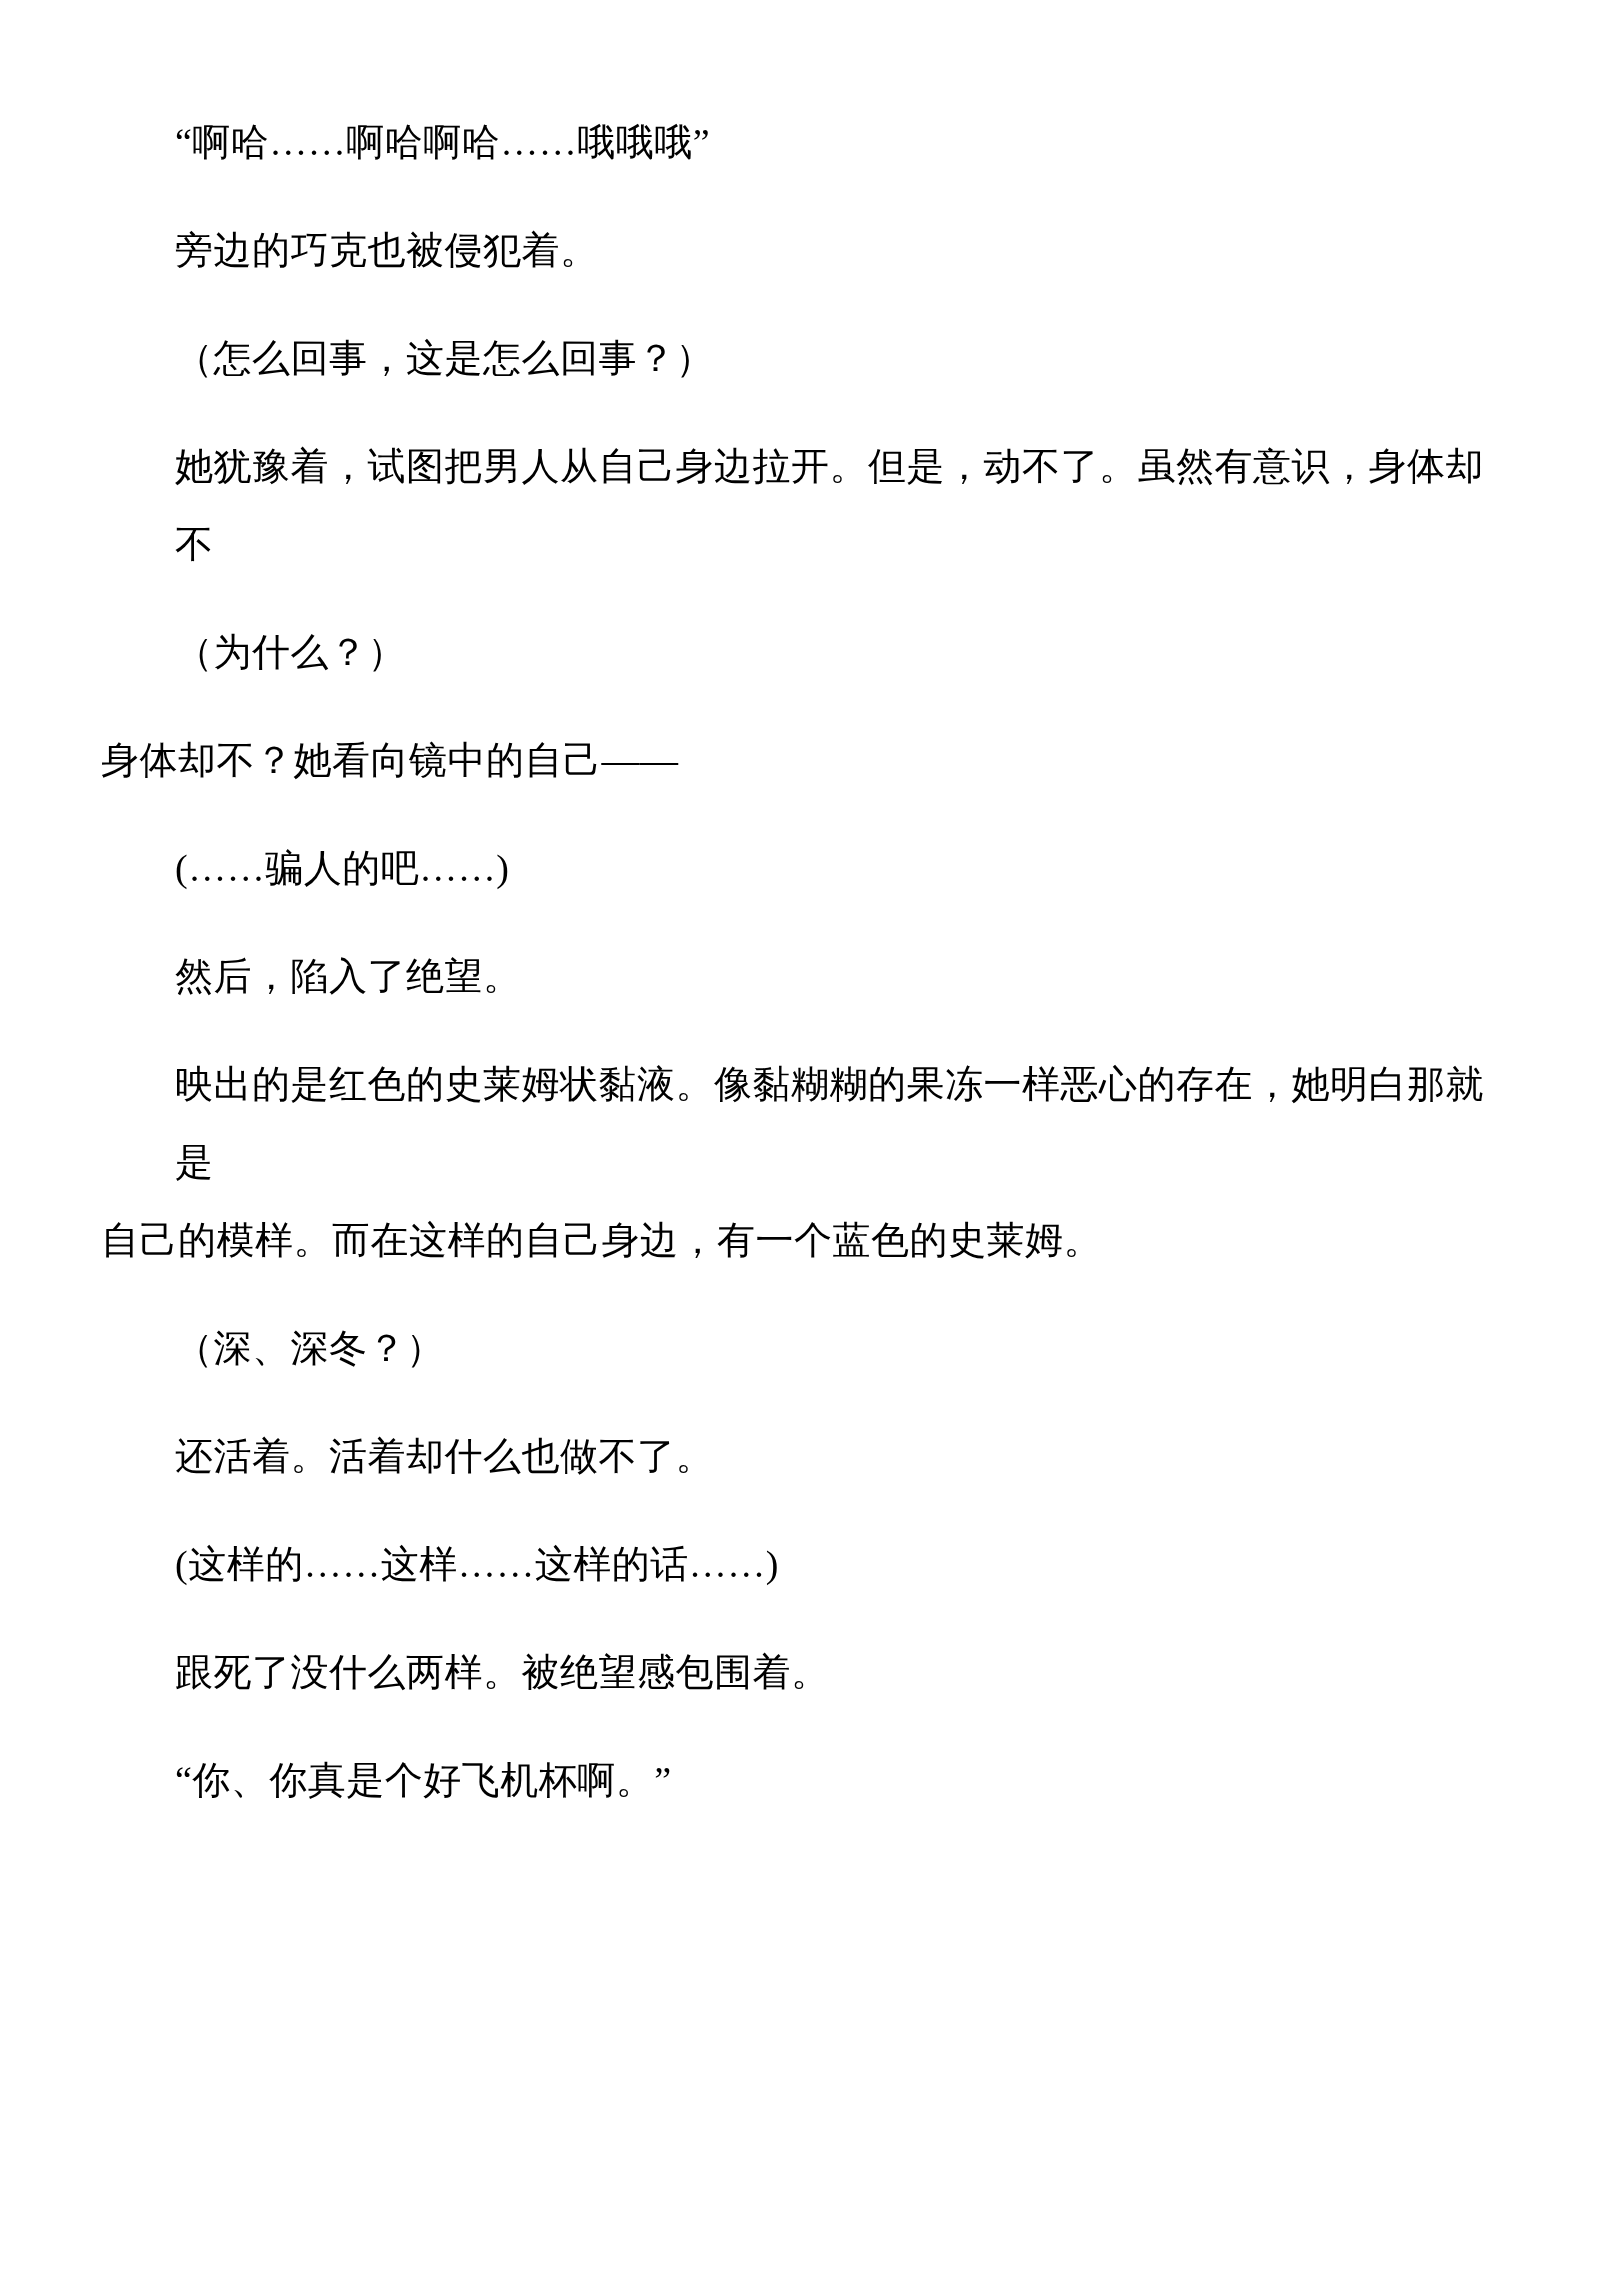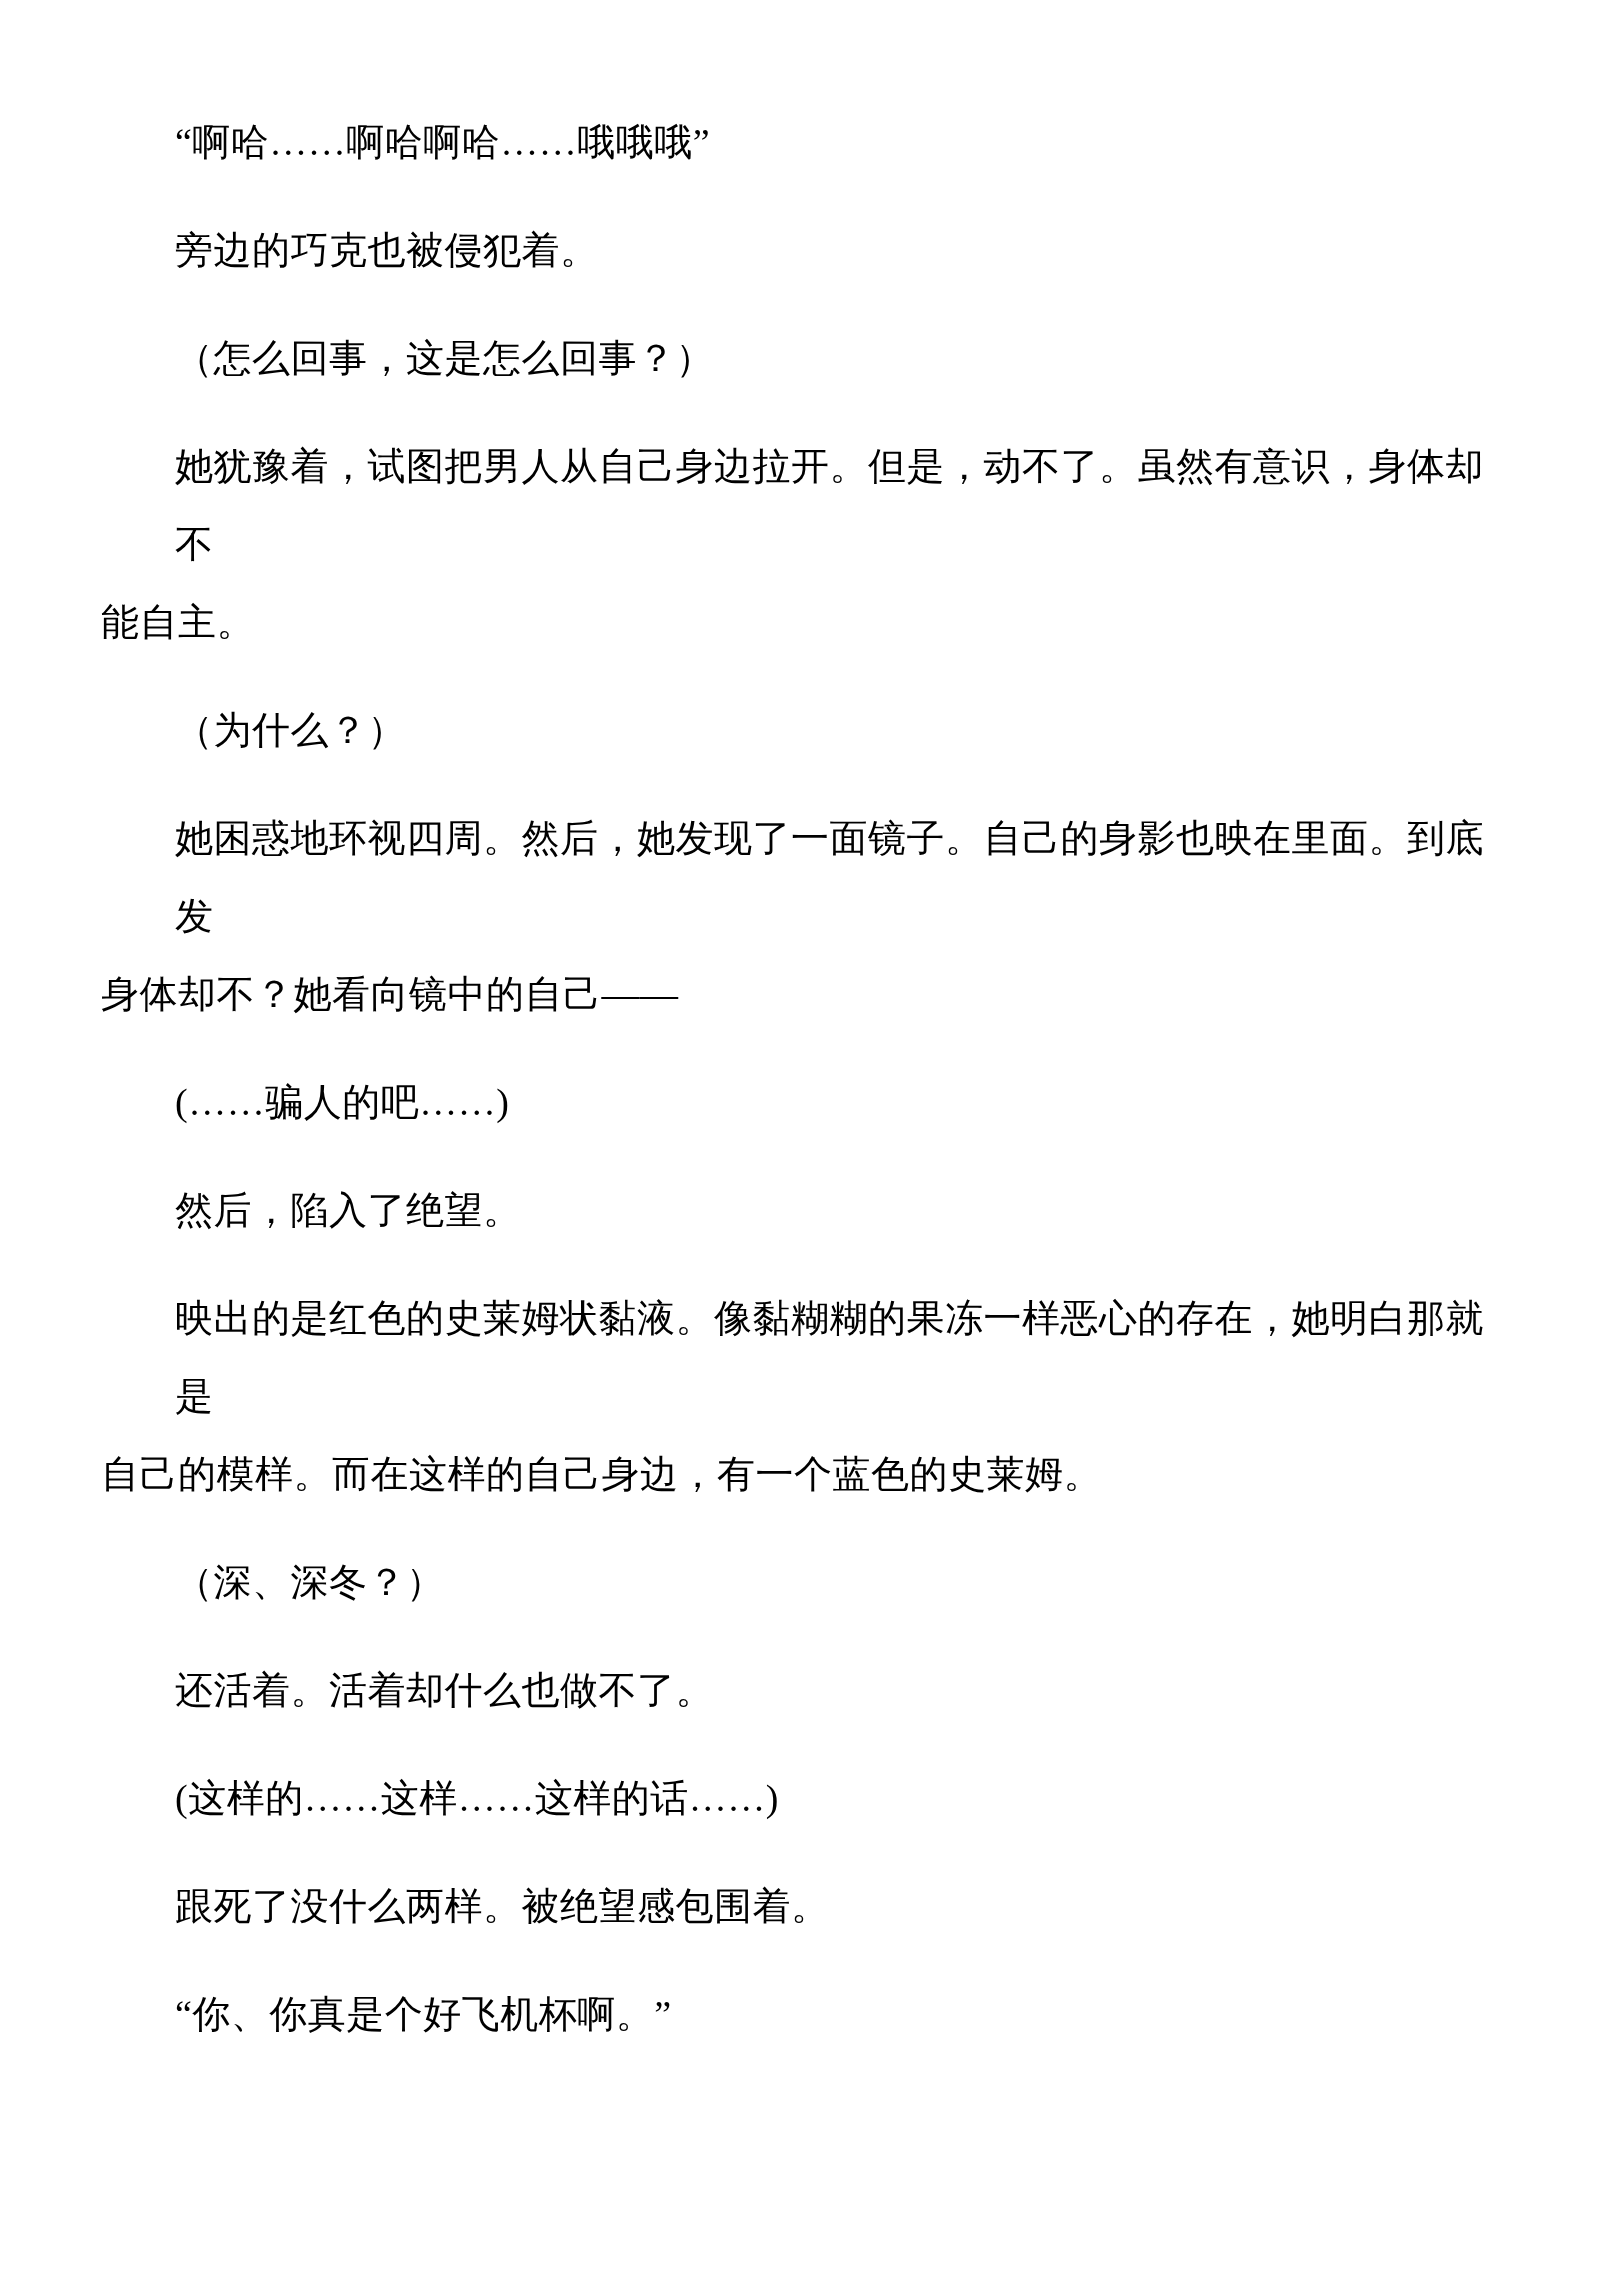--- a/index.html
+++ b/index.html
@@ -43,27 +43,25 @@
         <div class="line first">“啊哈……啊哈啊哈……哦哦哦”</div>
       </div>
       <div class="para">
         <div class="line first">旁边的巧克也被侵犯着。</div>
       </div>
       <div class="para">
         <div class="line first">（怎么回事，这是怎么回事？）</div>
       </div>
       <div class="para">
         <div class="line first">她犹豫着，试图把男人从自己身边拉开。但是，动不了。虽然有意识，身体却不</div>
-        <div class="line">能自主。</div>
       </div>
       <div class="para">
         <div class="line first">（为什么？）</div>
       </div>
       <div class="para">
-        <div class="line first">她困惑地环视四周。然后，她发现了一面镜子。自己的身影也映在里面。到底发</div>
         <div class="line">身体却不？她看向镜中的自己——</div>
       </div>
       <div class="para">
         <div class="line first">(……骗人的吧……)</div>
       </div>
       <div class="para">
         <div class="line first">然后，陷入了绝望。</div>
       </div>
       <div class="para">
         <div class="line first">映出的是红色的史莱姆状黏液。像黏糊糊的果冻一样恶心的存在，她明白那就是</div>

